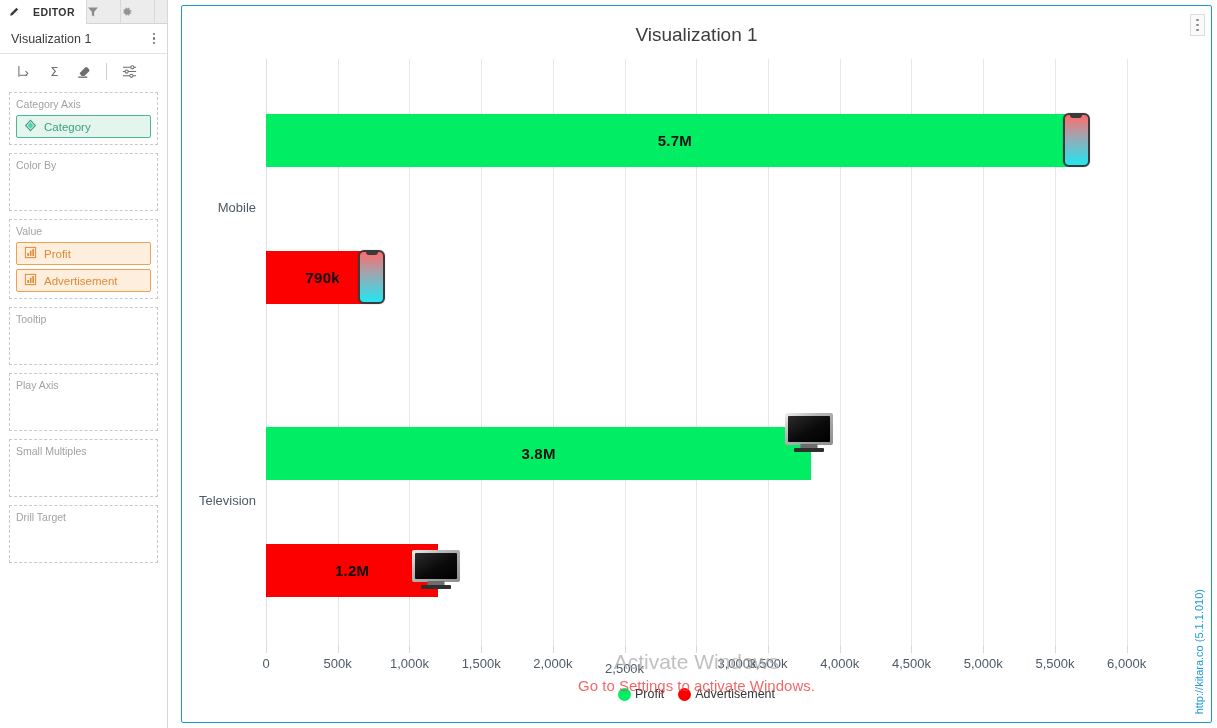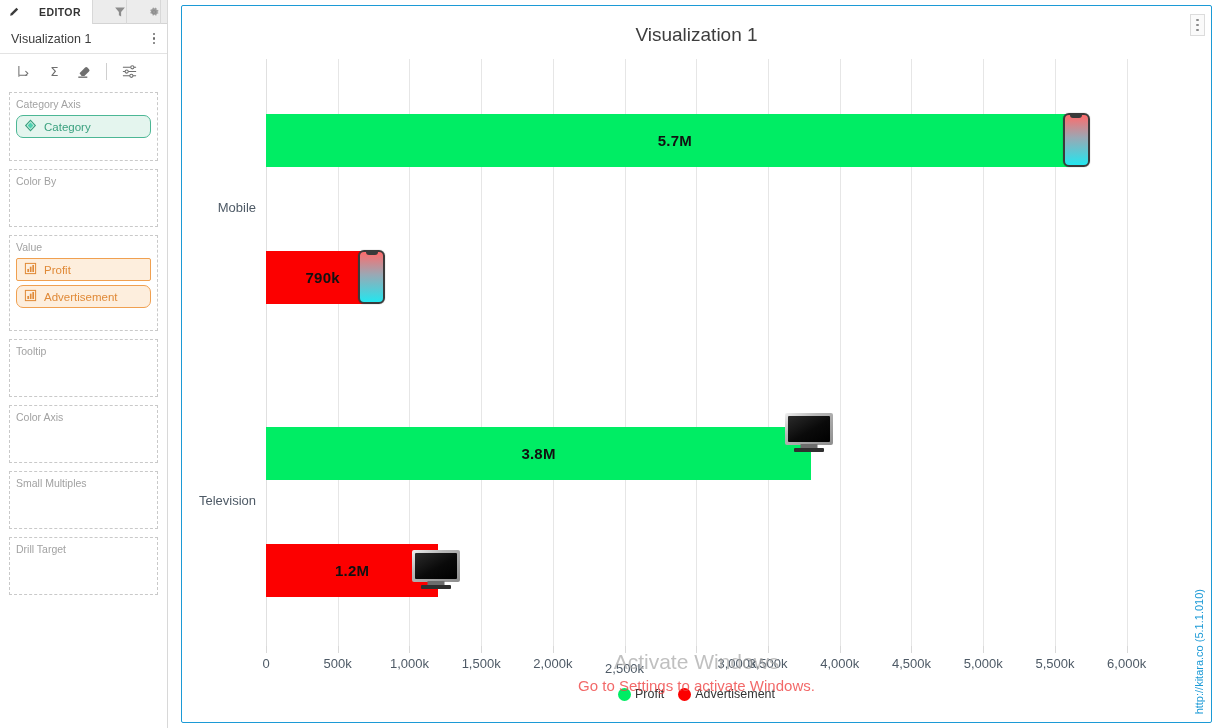--- a/index.html
+++ b/index.html
@@ -18,22 +18,22 @@
     width: 168px; height: 728px;
     background: #ffffff;
     border-right: 1px solid #d8d8d8;
   }
   #sidebar-tabs {
     display: flex; height: 24px;
     background: #ececec;
     border-bottom: 1px solid #d4d4d4;
   }
   .stab {
-    display: flex; align-items: center; justify-content: flex-end;
-    gap: 20px;
+    display: flex; align-items: center; justify-content: space-between;
+    gap: 14px;
     font-size: 10.5px; letter-spacing: .4px;
     color: #4a4a4a;
     border-right: 1px solid #d8d8d8;
     cursor: pointer;
     height: 24px;
   }
   .stab.active {
     background: #ffffff;
     color: #333;
     font-weight: bold;
@@ -91,21 +91,21 @@
   .pill {
     display: flex; align-items: center;
     gap: 7px;
     height: 23px;
     padding: 0 7px;
     border-radius: 2px;
     font-size: 11.5px;
     margin-bottom: 4px;
     cursor: pointer;
   }
-  .pill:last-child { margin-bottom: 16px; border-radius: 7px; }
+  .pill:last-child { margin-bottom: 0; }
   .pill.green {
     background: #e4f5ee; border: 1px solid #4cb795; color: #3aa17f;
   }
   .pill.orange {
     background: #fdeedd; border: 1px solid #f0a050; color: #e08a38;
   }
 
   
   #panel {
     position: absolute;
@@ -378,21 +378,21 @@
             </svg>
         </span>
         <span>Advertisement</span>
       </div>
     </div>
 
     <div class="shelf empty">
       <div class="shelf-label">Tooltip</div>
     </div>
     <div class="shelf empty">
-      <div class="shelf-label">Color Axis</div>
+      <div class="shelf-label">Play Axis</div>
     </div>
     <div class="shelf empty">
       <div class="shelf-label">Small Multiples</div>
     </div>
     <div class="shelf empty">
       <div class="shelf-label">Drill Target</div>
     </div>
 
   </div>
 </div>

